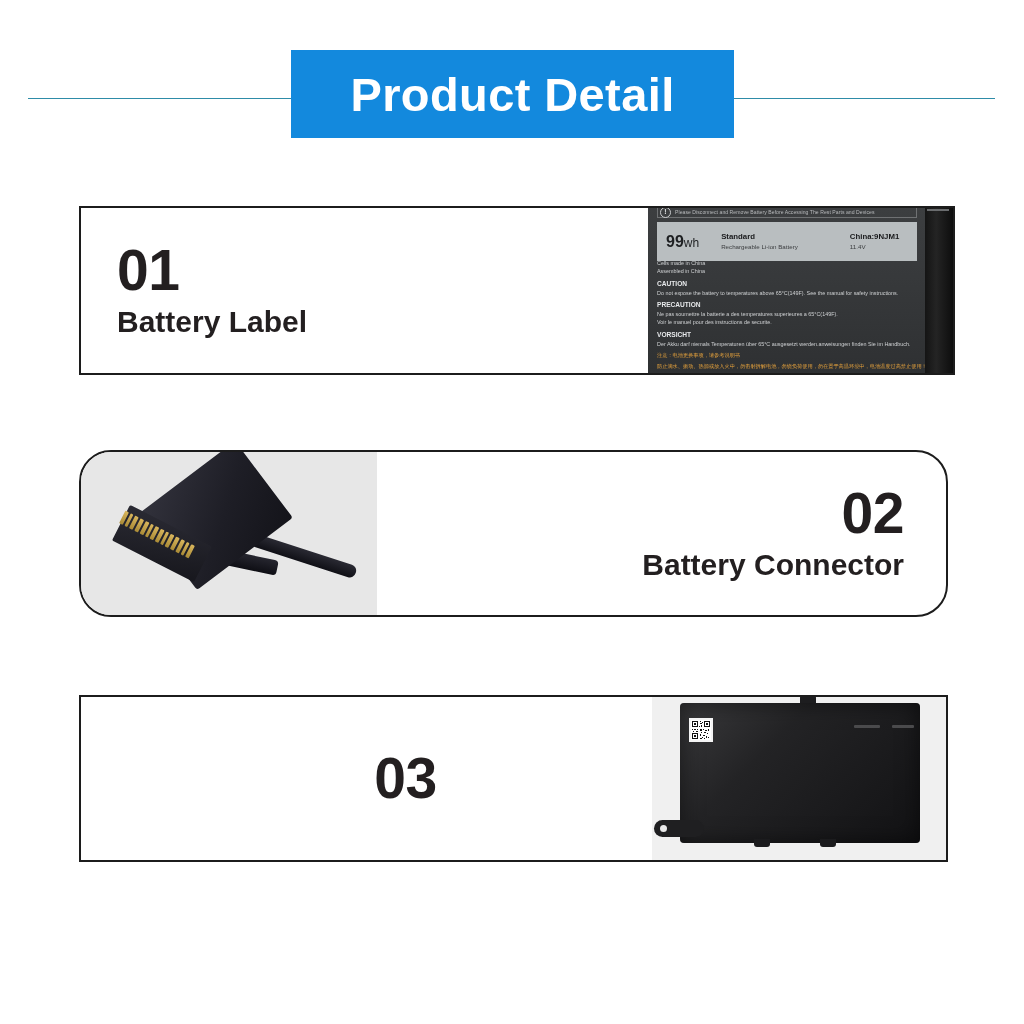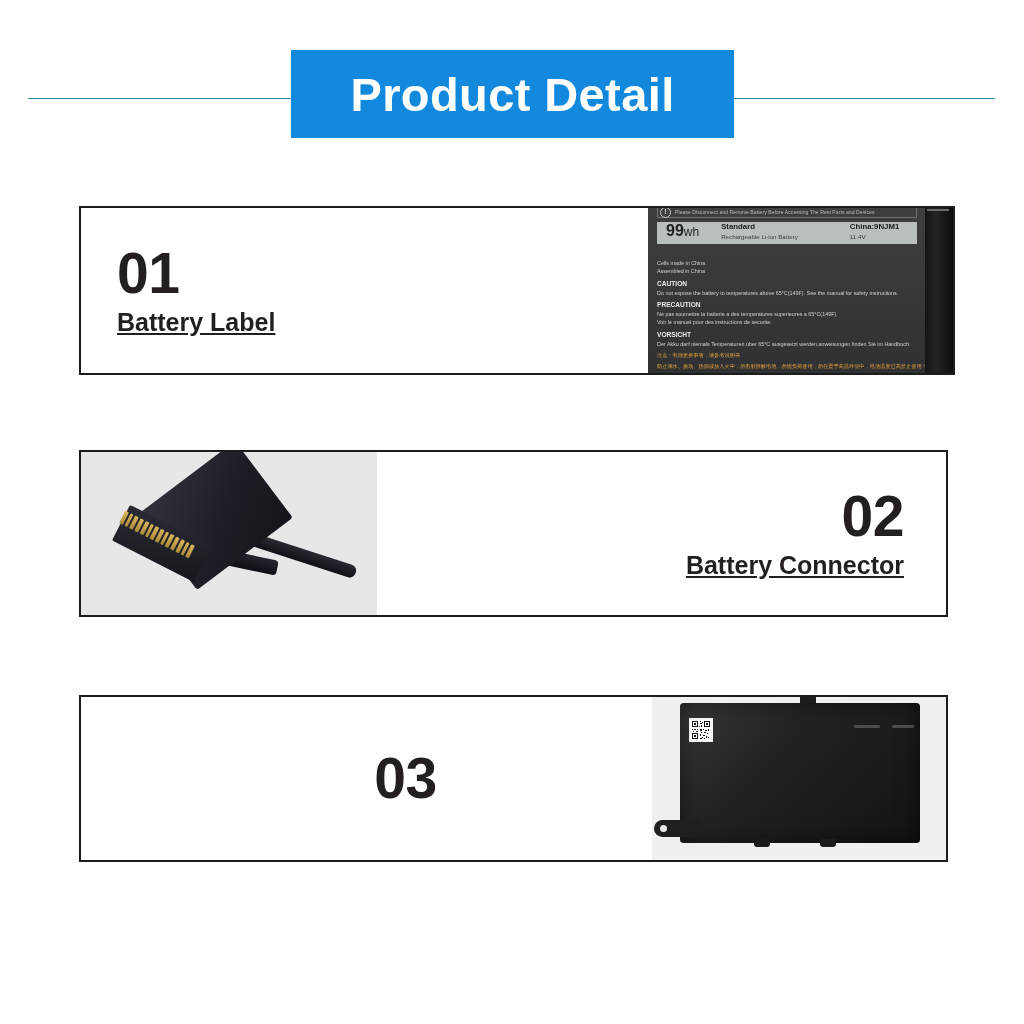--- a/index.html
+++ b/index.html
@@ -54,21 +54,21 @@
 
   
   .card {
     position: absolute;
     box-sizing: border-box;
     border: 2px solid #1c1c1c;
     background: #ffffff;
     overflow: hidden;
   }
   .card-1 { left: 79px;  top: 206px; width: 876px; height: 169px; }
-  .card-2 { left: 79px;  top: 450px; width: 869px; height: 167px; }
+  .card-2 { left: 79px;  top: 450px; width: 869px; height: 167px; border-radius: 32px; }
   .card-3 { left: 79px;  top: 695px; width: 869px; height: 167px; }
 
   .text-pane {
     position: absolute;
     top: 0;
     bottom: 0;
     display: flex;
     flex-direction: column;
     justify-content: center;
     box-sizing: border-box;
@@ -78,27 +78,26 @@
   .card-3 .text-pane { left: 0;   width: 602px; padding-left: 47px; align-items: center; }
 
   .card-number {
     font-size: 57px;
     font-weight: bold;
     color: #231f20;
     line-height: 1.02;
     letter-spacing: -0.5px;
   }
   .card-caption {
-    font-size: 25px;
+    font-size: 30px;
     font-weight: bold;
     color: #231f20;
     line-height: 1.2;
     margin-top: 4px;
     white-space: nowrap;
-    text-decoration: underline;
   }
 
   .img-pane {
     position: absolute;
     top: 0;
     bottom: 0;
     overflow: hidden;
   }
 
   
@@ -148,24 +147,24 @@
   .warn-text {
     color: #b9bbbd;
     font-size: 5.1px;
     margin-left: 4px;
     white-space: nowrap;
     letter-spacing: 0.05px;
   }
   .spec-band {
     position: absolute;
     left: 9px; top: 27px; right: 36px;
-    height: 22px;
+    height: 39px;
     background: #b9bec0;
     display: flex;
-    align-items: flex-start;
+    align-items: center;
   }
   .spec-wh {
     color: #1d1f21;
     font-size: 16px;
     font-weight: bold;
     margin-left: 9px;
     white-space: nowrap;
   }
   .spec-wh .unit { font-size: 12px; font-weight: normal; }
   .spec-col { margin-left: 22px; }

